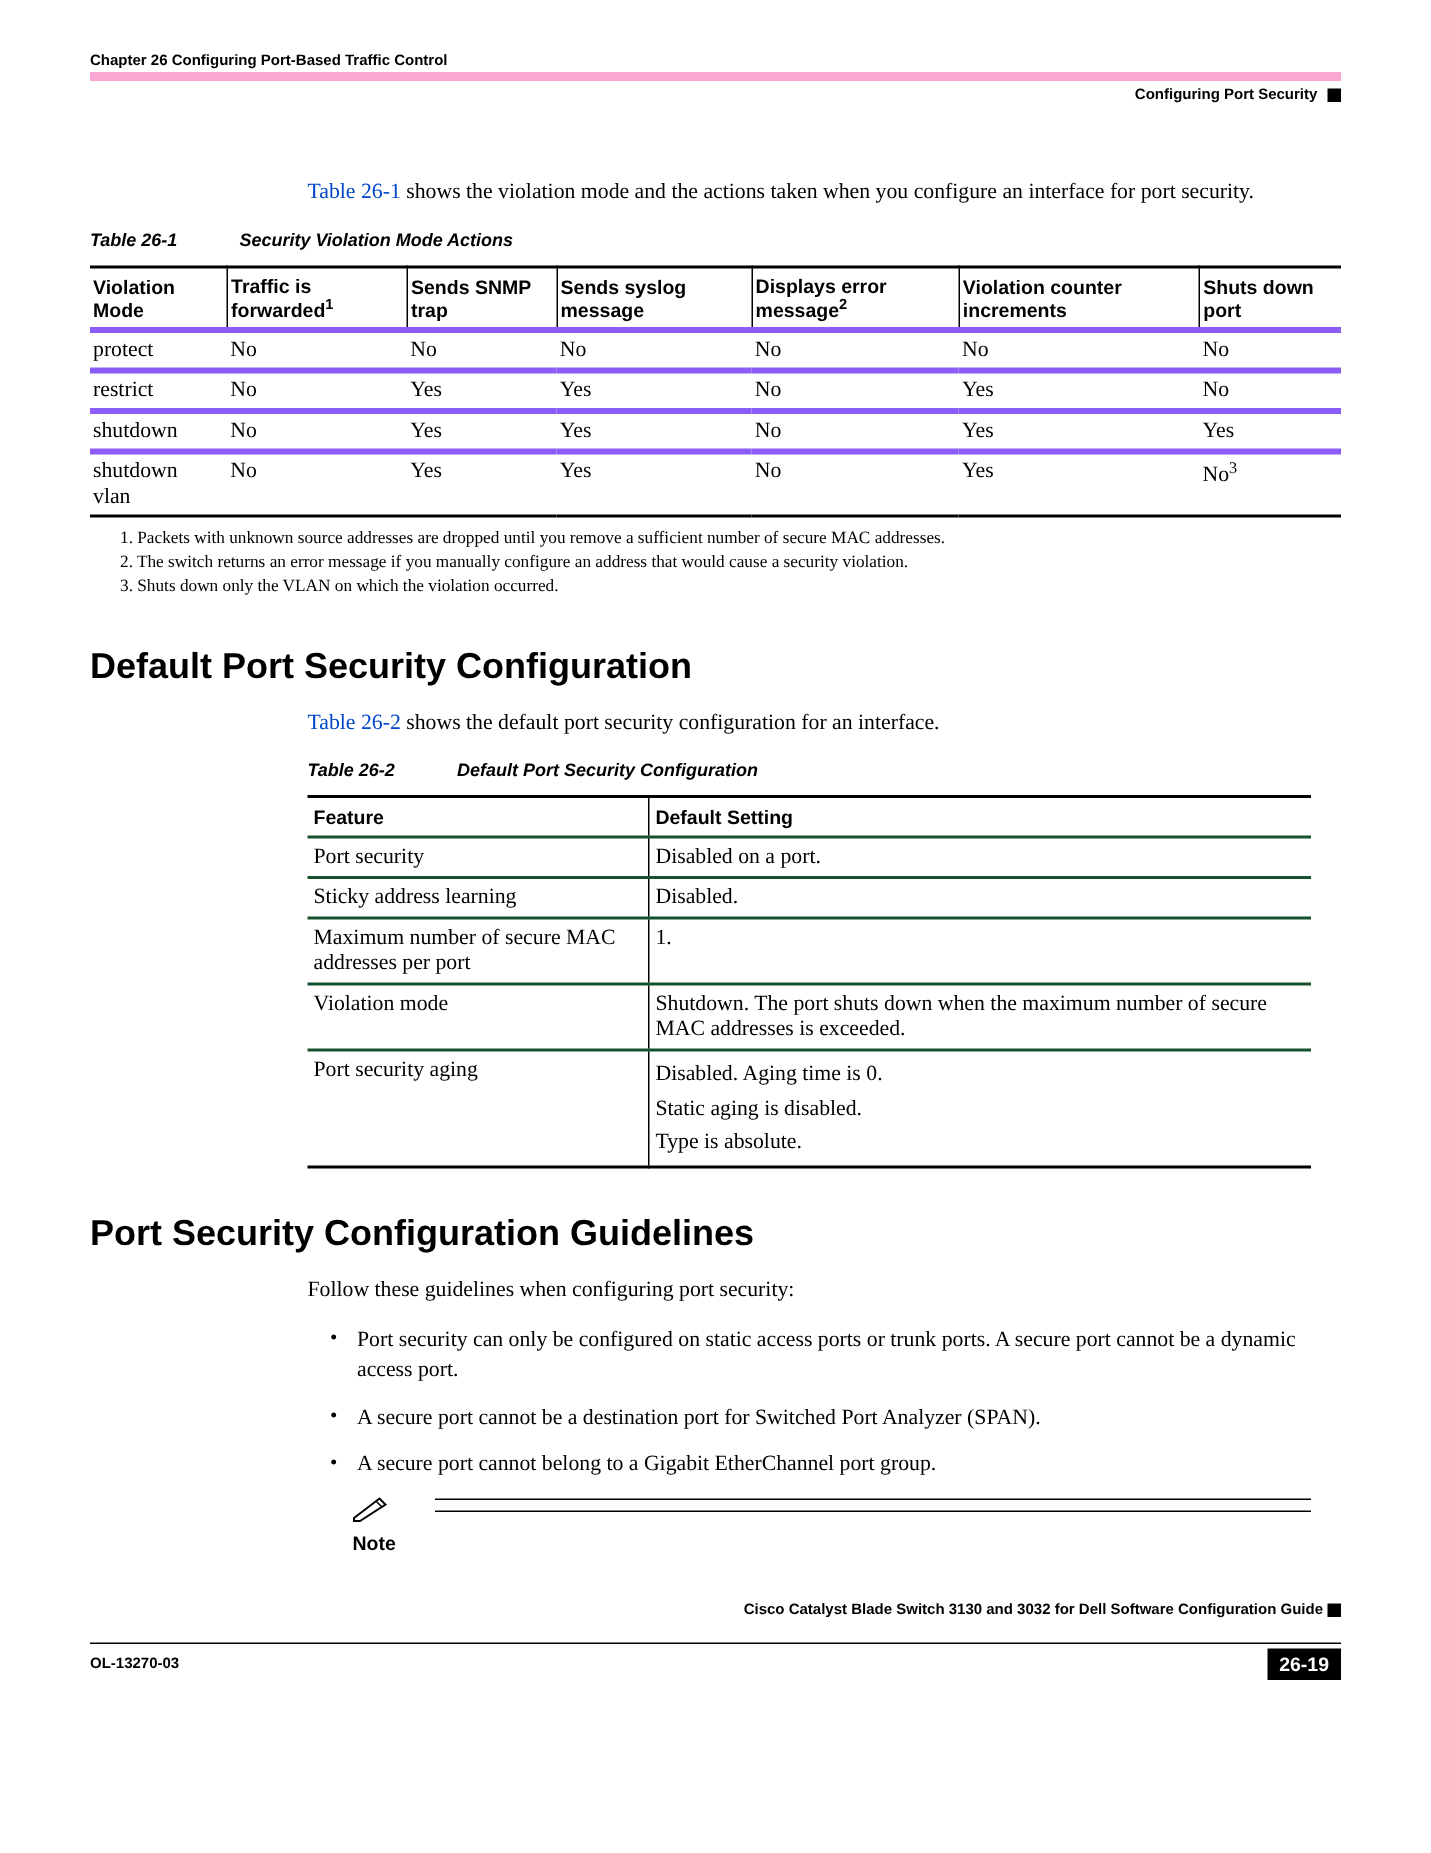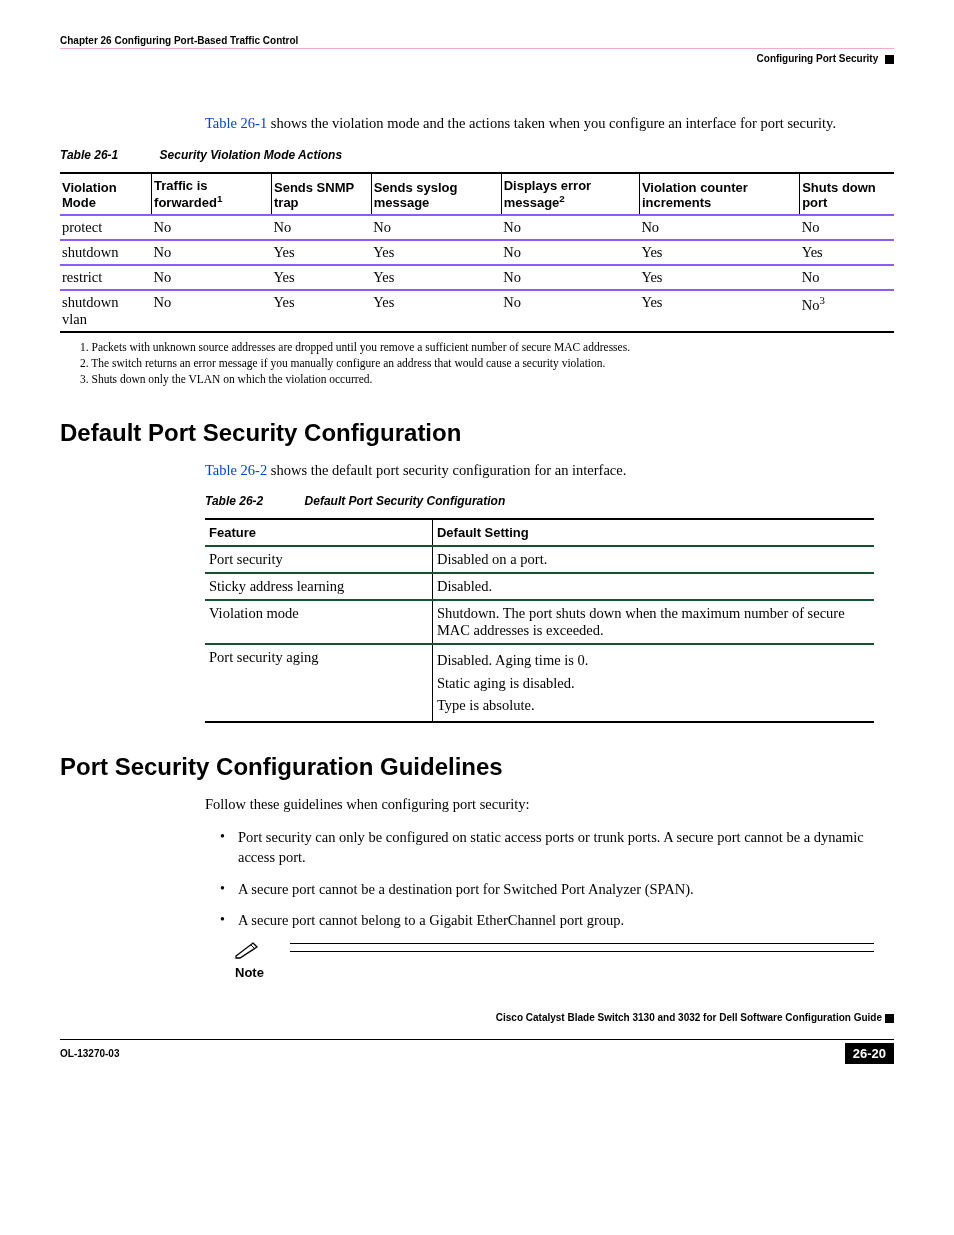--- a/index.html
+++ b/index.html
@@ -6,21 +6,21 @@
     font-family: "Times New Roman", Times, serif;
     font-size: 14px;
     color: #000;
     background: #fff;
     margin: 0;
     padding: 35px 60px 30px 60px;
     width: 954px;
     box-sizing: border-box;
   }
   .header-top {
-    border-bottom: 1px solid #f9a8d4;
+    border-bottom: 6px solid #f9a8d4;
     padding-bottom: 2px;
     margin-bottom: 4px;
   }
   .chapter-line {
     font-family: Arial, Helvetica, sans-serif;
     font-size: 10px;
     font-weight: bold;
   }
   .subhead-line {
     font-family: Arial, Helvetica, sans-serif;
@@ -70,21 +70,21 @@
   td {
     font-family: "Times New Roman", serif;
     font-size: 14.5px;
     padding: 3px 6px 3px 2px;
     vertical-align: top;
   }
   table.t1 { margin-top: 6px; }
   table.t1 tr.header-row { border-top: 2px solid #000; border-bottom: 1px solid #000; }
   table.t1 th { border-left: 1px solid #000; }
   table.t1 th:first-child { border-left: none; }
-  table.t1 tbody tr { border-top: 2px solid #8b5cf6; }
+  table.t1 tbody tr { border-top: 4px solid #8b5cf6; }
   table.t1 tbody tr:last-child { border-bottom: 2px solid #000; }
   .footnotes {
     font-size: 11.5px;
     margin: 8px 0 34px 16px;
   }
   .footnotes div { margin: 4px 0 4px 18px; text-indent: -14px; }
   sup { font-size: 0.75em; }
   h2.section {
     font-family: Arial, Helvetica, sans-serif;
     font-size: 24px;
@@ -223,36 +223,36 @@
     <tr>
       <td>protect</td>
         <td>No</td>
         <td>No</td>
         <td>No</td>
         <td>No</td>
         <td>No</td>
         <td>No</td>
     </tr>
     <tr>
+      <td>restrict</td>
+        <td>No</td>
+        <td>Yes</td>
+        <td>Yes</td>
+        <td>No</td>
+        <td>Yes</td>
+        <td>No</td>
+    </tr>
+    <tr>
       <td>shutdown</td>
         <td>No</td>
         <td>Yes</td>
         <td>Yes</td>
         <td>No</td>
         <td>Yes</td>
         <td>Yes</td>
-    </tr>
-    <tr>
-      <td>restrict</td>
-        <td>No</td>
-        <td>Yes</td>
-        <td>Yes</td>
-        <td>No</td>
-        <td>Yes</td>
-        <td>No</td>
     </tr>
     <tr>
       <td>shutdown vlan</td>
         <td>No</td>
         <td>Yes</td>
         <td>Yes</td>
         <td>No</td>
         <td>Yes</td>
         <td><span>No</span><sup>3</sup></td>
     </tr>
@@ -291,20 +291,24 @@
     <tbody>
       <tr>
           <td>Port security</td>
           <td>Disabled on a port.</td>
         </tr>
       <tr>
           <td>Sticky address learning</td>
           <td>Disabled.</td>
         </tr>
       <tr>
+          <td>Maximum number of secure MAC addresses per port</td>
+          <td>1.</td>
+        </tr>
+      <tr>
           <td>Violation mode</td>
           <td>Shutdown. The port shuts down when the maximum number of secure MAC addresses is exceeded.</td>
         </tr>
       <tr>
           <td>Port security aging</td>
           <td class="multi-line" id="t2-last">Disabled. Aging time is 0.<br>Static aging is disabled.<br>Type is absolute.</td>
         </tr>
     </tbody>
   </table>
 </div>
@@ -330,15 +334,15 @@
   <div class="note-line"></div>
   <div class="note-bottom-line"></div>
 </div>
 
 <div class="footer">
   <div class="guide">
     <span>Cisco Catalyst Blade Switch 3130 and 3032 for Dell Software Configuration Guide</span><span class="fsq"></span>
   </div>
   <div class="footer-row">
     <div class="footer-left">OL-13270-03</div>
-    <div class="footer-right">26-20</div>
+    <div class="footer-right">26-19</div>
   </div>
 </div>
 
 </body></html>

